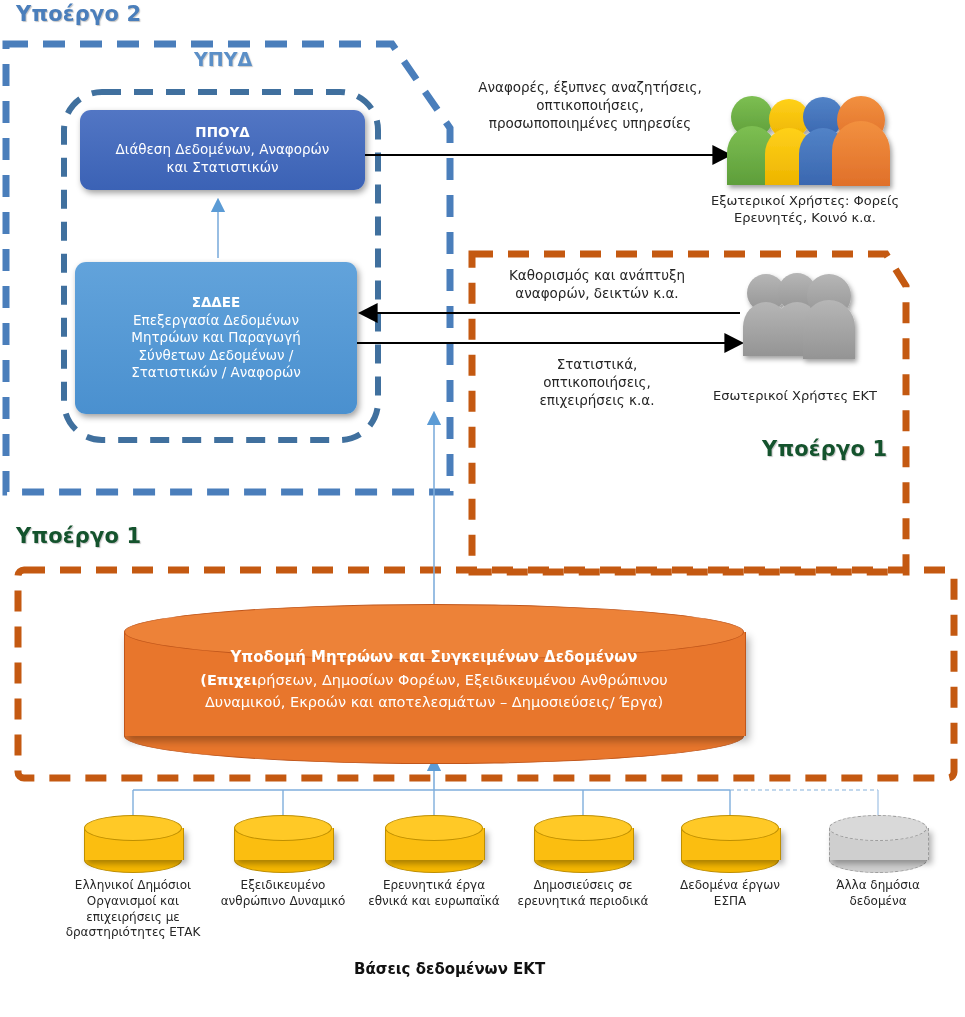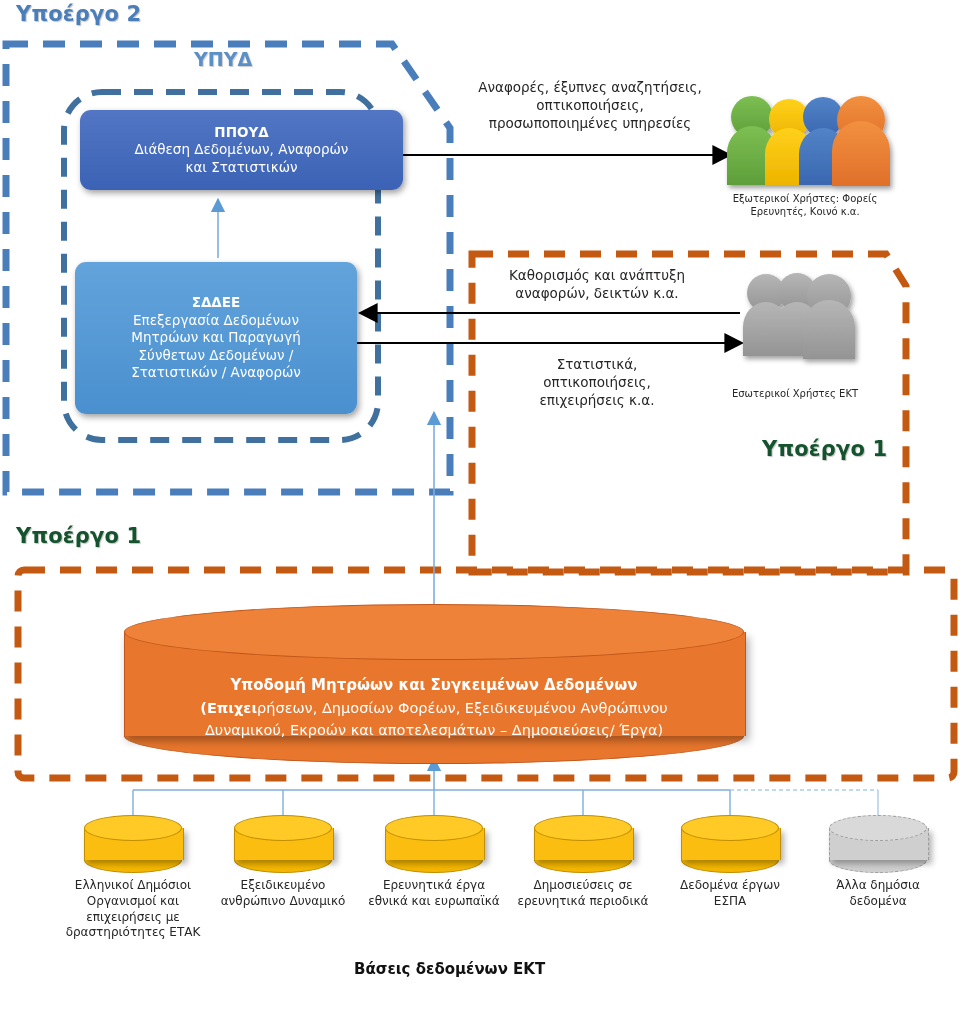--- a/index.html
+++ b/index.html
@@ -27,41 +27,41 @@
   #cyl-main{position:absolute;left:124px;top:604px;width:620px;height:160px;}
   #cyl-main .body{position:absolute;left:0;top:28px;width:100%;height:104px;background:#E8762C;
     border-left:1.5px solid #C0561B;border-right:1.5px solid #C0561B;
     box-shadow:3px 5px 8px rgba(0,0,0,.30);}
   #cyl-main .top{position:absolute;left:0;top:0;width:100%;height:56px;border-radius:50%;
     background:#ED8238;border:1.5px solid #C0561B;box-sizing:border-box;}
   #cyl-main .bot{position:absolute;left:0;top:104px;width:100%;height:56px;border-radius:50%;
     background:#E8762C;border:1.5px solid #C0561B;box-sizing:border-box;}
   #cyl-main .cyl-text{position:absolute;left:0;top:42px;width:100%;text-align:center;color:#fff;
     font-size:14.5px;line-height:1.52;z-index:4;padding:0 22px;box-sizing:border-box;}
-  #cyl-main .cyl-text .l1{font-weight:bold;font-size:15px;margin-top:28px;}
+  #cyl-main .cyl-text .l1{font-weight:bold;font-size:15px;}
   #cyl-main .cyl-text .bl{font-weight:bold;}
 
   
   .dbcyl{position:absolute;width:98px;height:58px;}
   .dbcyl .body{position:absolute;left:0;top:13px;width:100%;height:32px;background:#FBBE10;
     border-left:1.3px solid #BF8F00;border-right:1.3px solid #BF8F00;
     box-shadow:3px 4px 6px rgba(0,0,0,.30);}
   .dbcyl .top{position:absolute;left:0;top:0;width:100%;height:26px;border-radius:50%;
     background:#FFC926;border:1.3px solid #BF8F00;box-sizing:border-box;}
   .dbcyl .bot{position:absolute;left:0;top:32px;width:100%;height:26px;border-radius:50%;
     background:#F5B700;border:1.3px solid #BF8F00;box-sizing:border-box;}
   .dbcyl.grey .body{background:#CFCFCF;border-left:1.3px dashed #9b9b9b;border-right:1.3px dashed #9b9b9b;}
   .dbcyl.grey .top{background:#D9D9D9;border:1.3px dashed #9b9b9b;}
   .dbcyl.grey .bot{background:#CFCFCF;border:1.3px dashed #9b9b9b;}
 
   .dblabel{position:absolute;width:136px;text-align:center;font-size:12px;line-height:1.32;color:#262626;}
 
   #db-caption{position:absolute;font-weight:bold;font-size:15px;color:#111;}
   .ann{position:absolute;width:250px;text-align:center;font-size:13.5px;line-height:1.34;color:#262626;}
-  .usr-cap{position:absolute;width:230px;text-align:center;font-size:10px;line-height:1.33;color:#262626;}
+  .usr-cap{position:absolute;width:230px;text-align:center;font-size:13px;line-height:1.33;color:#262626;}
 </style>
 </head>
 <body>
 
 <div id="stage">
 
   <svg id="svg-layer" viewBox="0 0 965 1017">
     <defs>
       <marker id="arrowBlack" markerWidth="9" markerHeight="9" refX="8" refY="4.5" orient="auto">
         <path d="M0,0 L9,4.5 L0,9 z" fill="#000"></path>
@@ -144,21 +144,21 @@
   </svg>
 
   <div class="zone-title zone-blue" style="left:16px;top:2px;">Υποέργο 2</div>
 
   <div class="ypyd" style="left:194px;top:48px;">ΥΠΥΔ</div>
 
   <div class="zone-title zone-orange" style="left:16px;top:524px;">Υποέργο 1</div>
 
   <div class="zone-title zone-orange" style="left:762px;top:437px;">Υποέργο 1</div>
 
-  <div class="bluebox" id="box-ppoyd" style="left:80px;top:110px;width:323px;height:80px;">
+  <div class="bluebox" id="box-ppoyd" style="left:80px;top:110px;width:285px;height:80px;">
     <div>
       <div><b>ΠΠΟΥΔ</b></div>
       <div>Διάθεση Δεδομένων, Αναφορών</div>
       <div>και Στατιστικών</div>
     </div>
   </div>
 
   <div class="bluebox" id="box-sddee" style="left:75px;top:262px;width:282px;height:152px;">
     <div>
       <div><b>ΣΔΔΕΕ</b></div>

